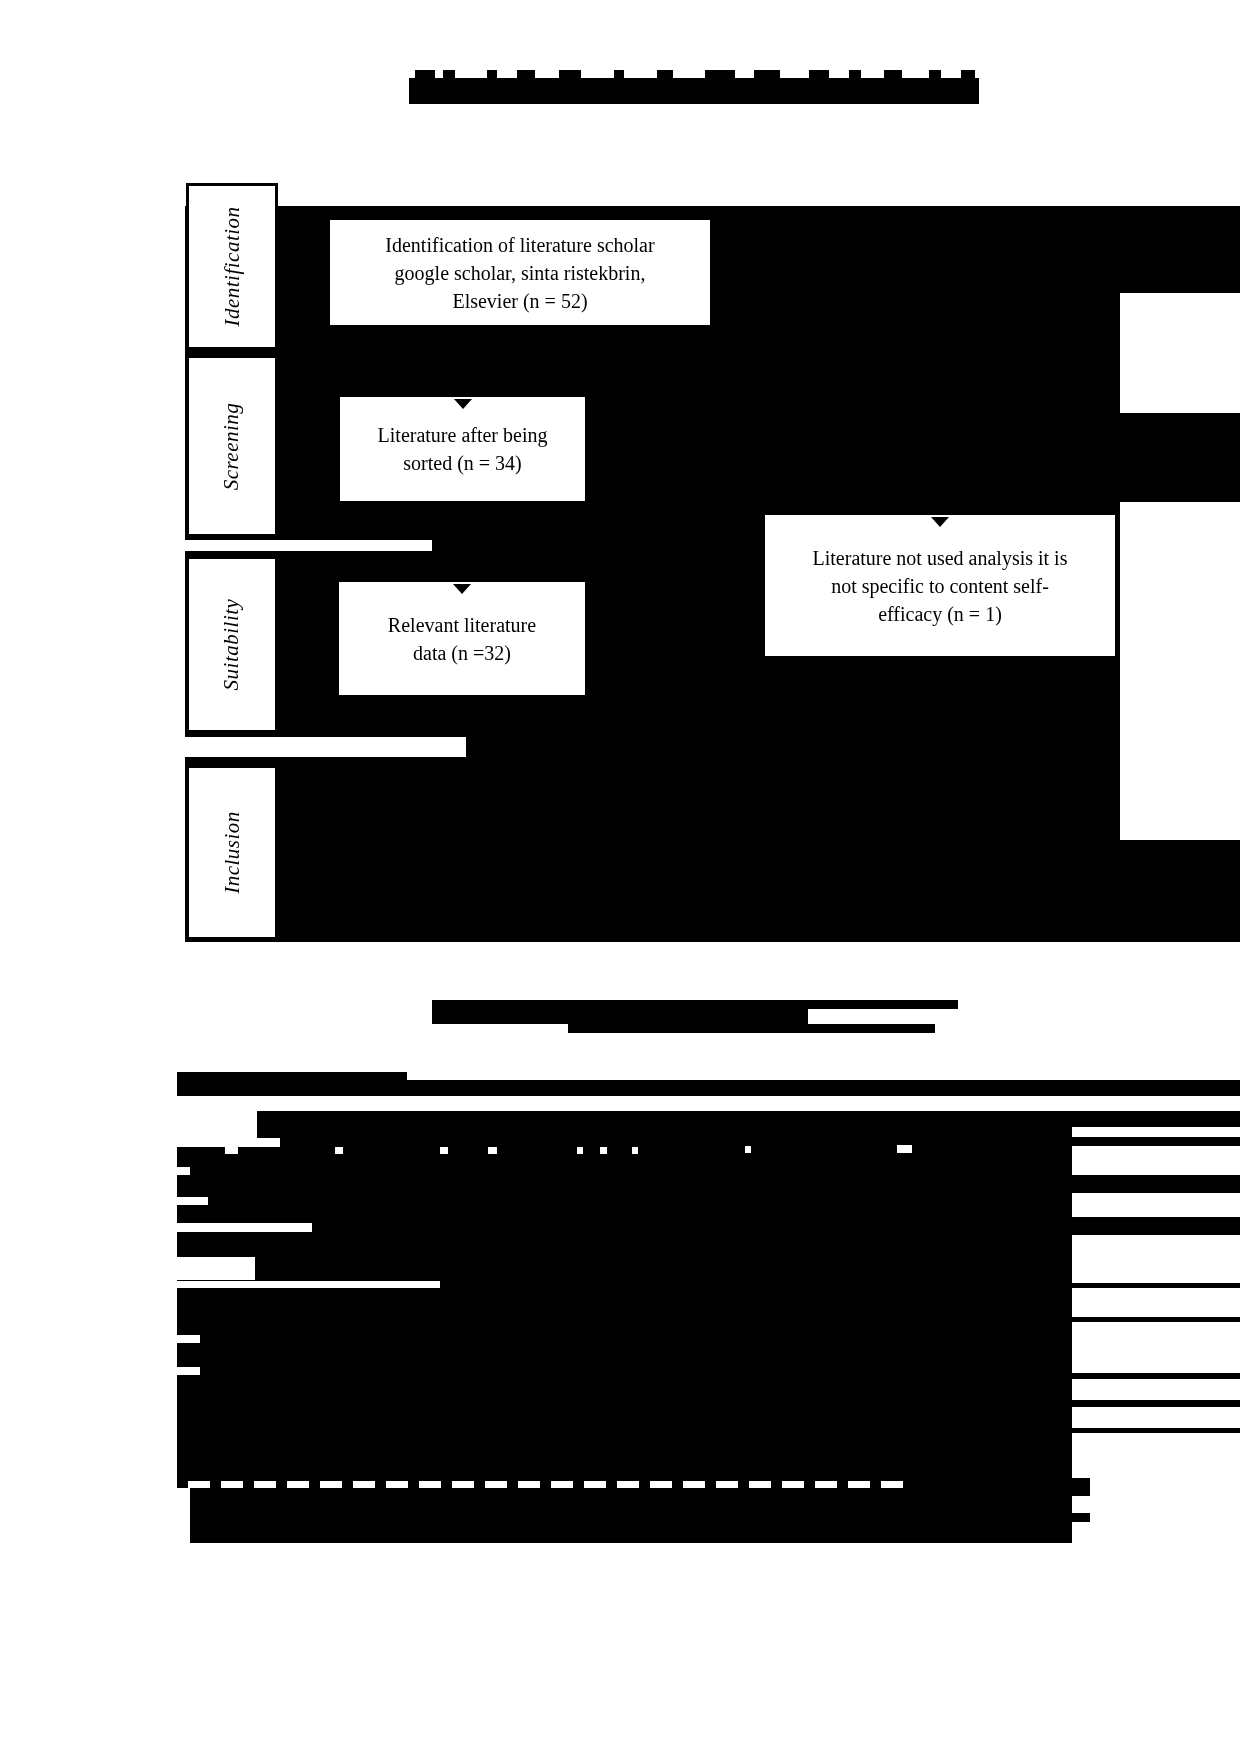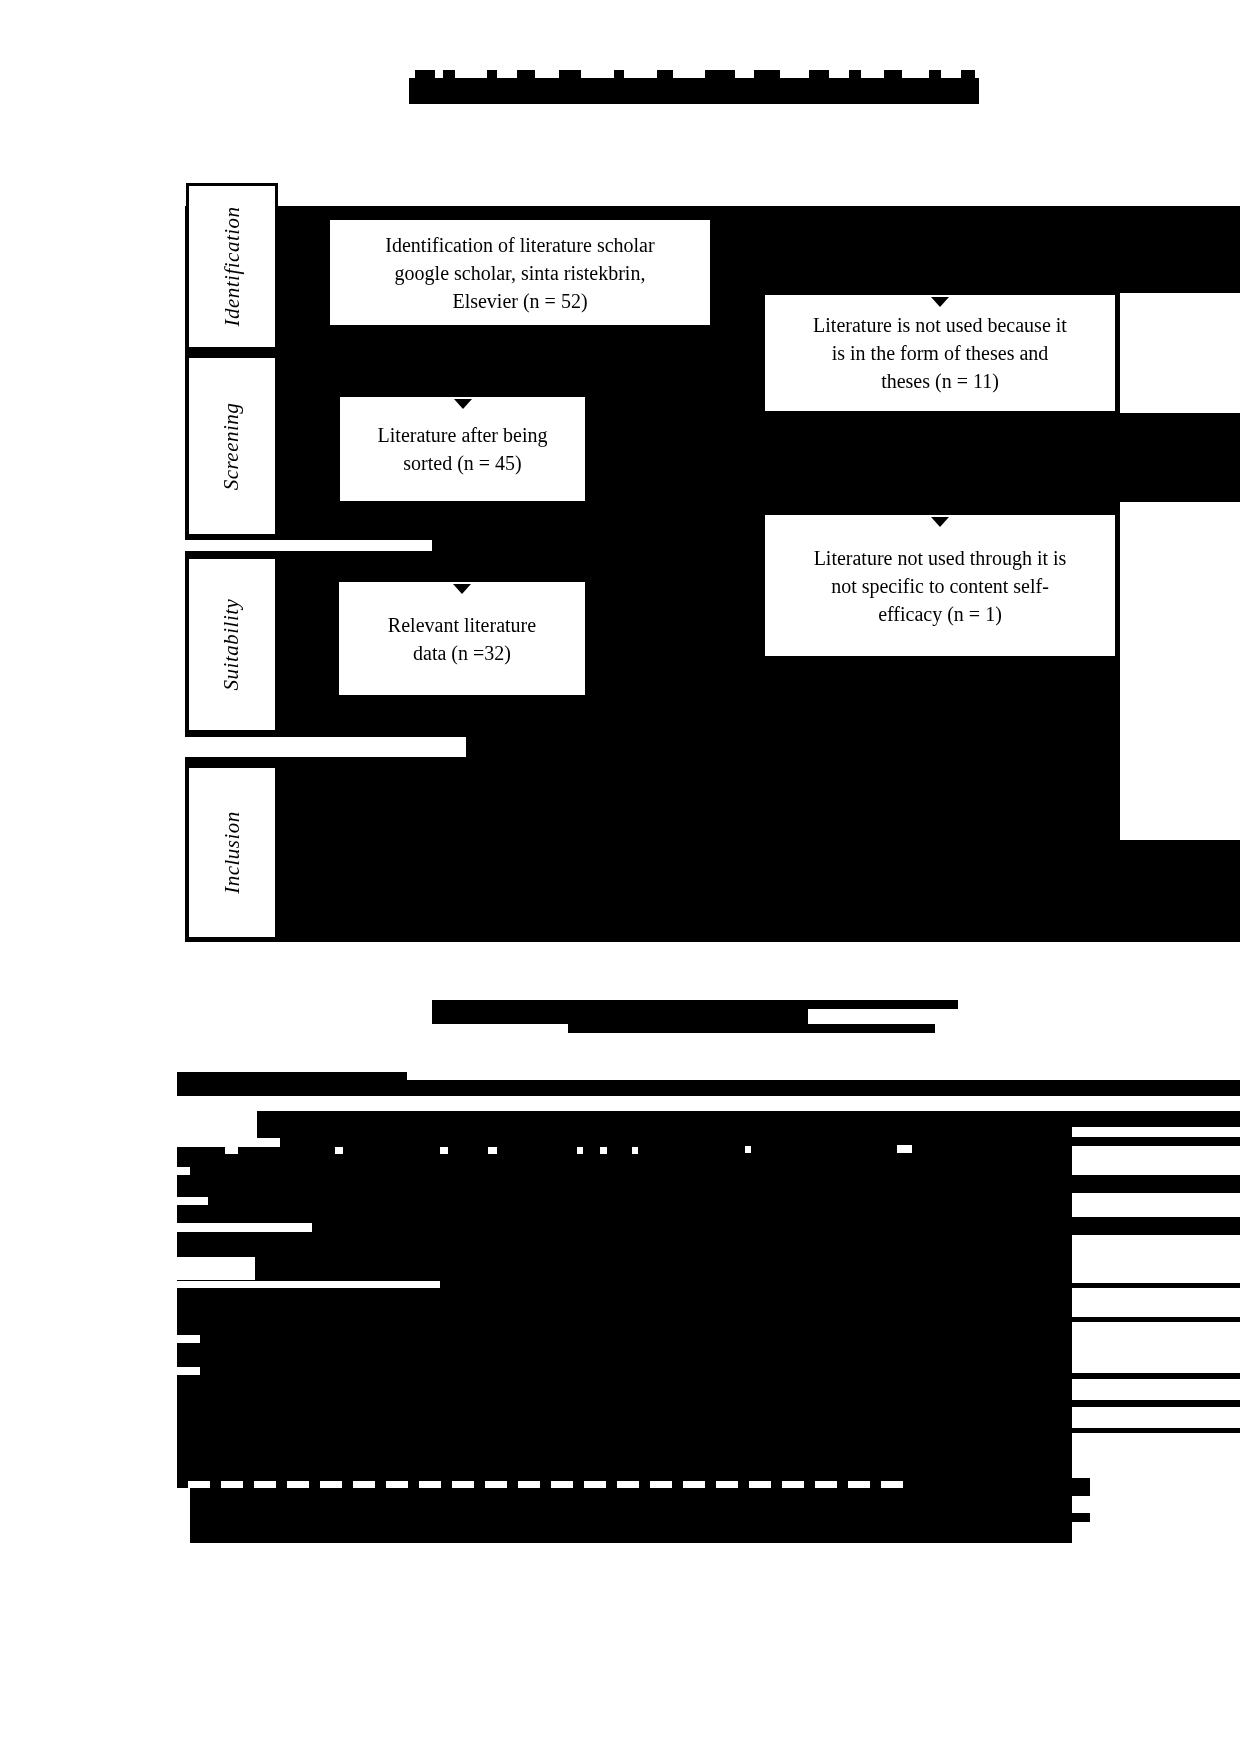--- a/index.html
+++ b/index.html
@@ -98,40 +98,34 @@
 
   <div class="flow-box" style="left:328px;top:218px;width:384px;height:109px;">
     <span class="line">Identification of literature scholar</span>
     <span class="line">google scholar, sinta ristekbrin,</span>
     <span class="line">Elsevier (n = 52)</span>
   </div>
 
   <div class="flow-box" style="left:338px;top:395px;width:249px;height:108px;text-align:center;">
     <span class="arrow-down"></span>
     <span class="line">Literature after being</span>
-    <span class="line">sorted (n = 45)</span>
+    <span class="line">sorted (n = 34)</span>
   </div>
 
   <div class="flow-box" style="left:337px;top:580px;width:250px;height:117px;">
     <span class="arrow-down"></span>
     <span class="line">Relevant literature</span>
     <span class="line">data (n =32)</span>
   </div>
 
 
-  <div class="flow-box" style="left:763px;top:293px;width:354px;height:120px;">
-    <span class="arrow-down"></span>
-    <span class="line">Literature is not used because it</span>
-    <span class="line">is in the form of theses and</span>
-    <span class="line">theses (n = 11)</span>
-  </div>
 
   <div class="flow-box" style="left:763px;top:513px;width:354px;height:145px;">
     <span class="arrow-down"></span>
-    <span class="line">Literature not used through it is</span>
+    <span class="line">Literature not used analysis it is</span>
     <span class="line">not specific to content self-</span>
     <span class="line">efficacy (n = 1)</span>
   </div>
 
 
   <div class="abs black" style="left:432px;top:1000px;width:376px;height:24px;"></div>
   <div class="abs black" style="left:808px;top:1000px;width:150px;height:9px;"></div>
   <div class="abs black" style="left:568px;top:1024px;width:367px;height:9px;"></div>
 
   <div class="abs black" style="left:177px;top:1072px;width:230px;height:24px;"></div>

